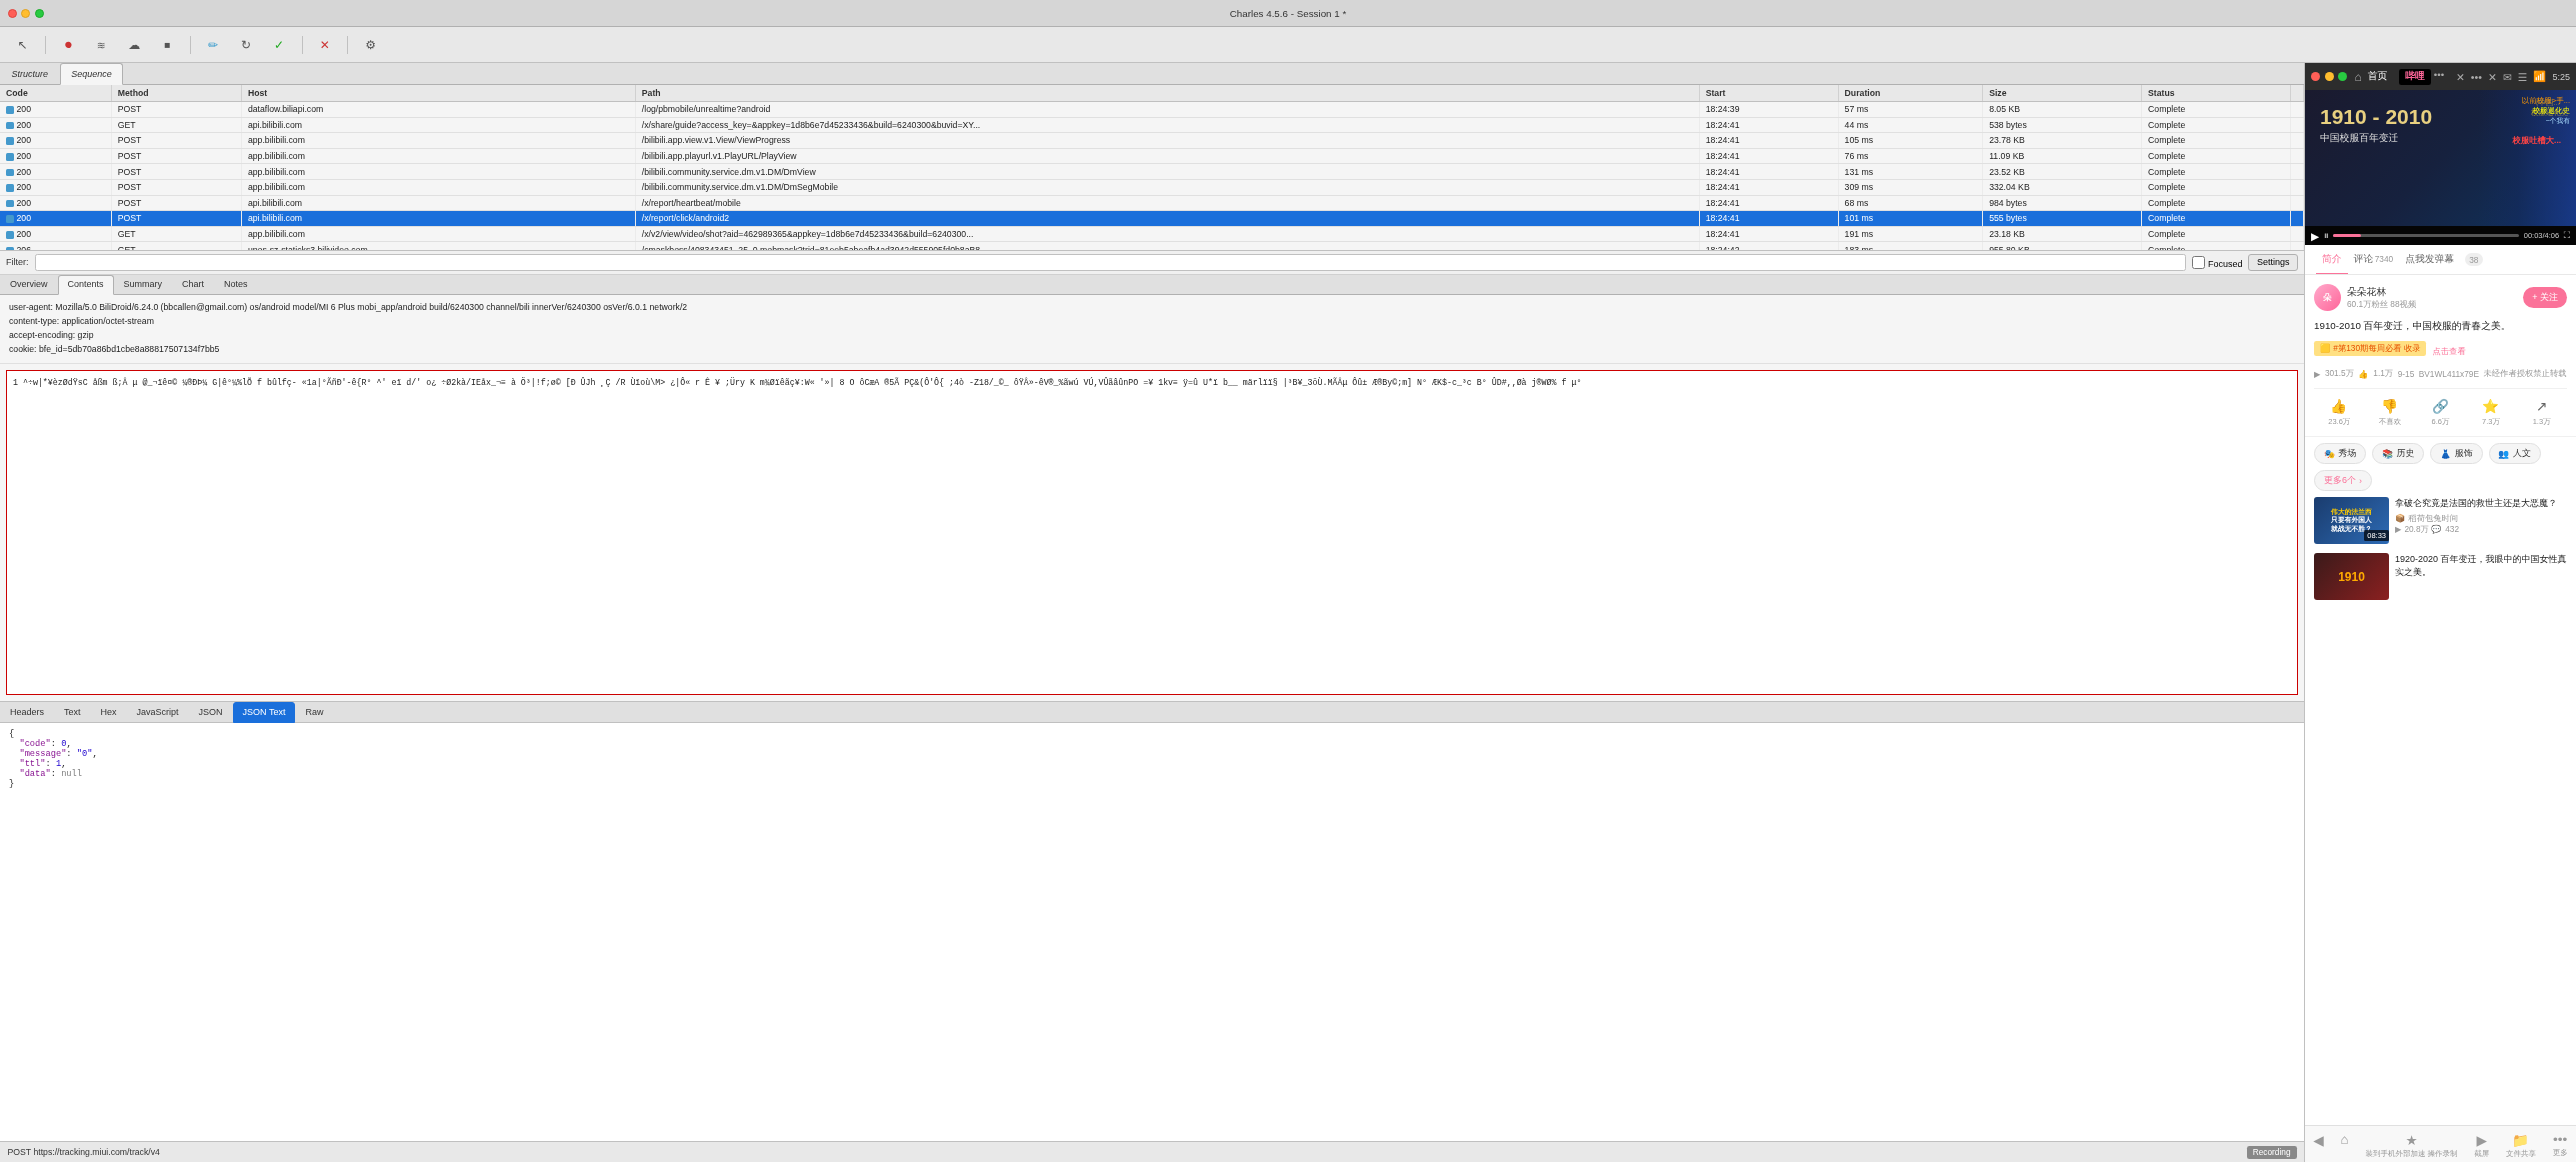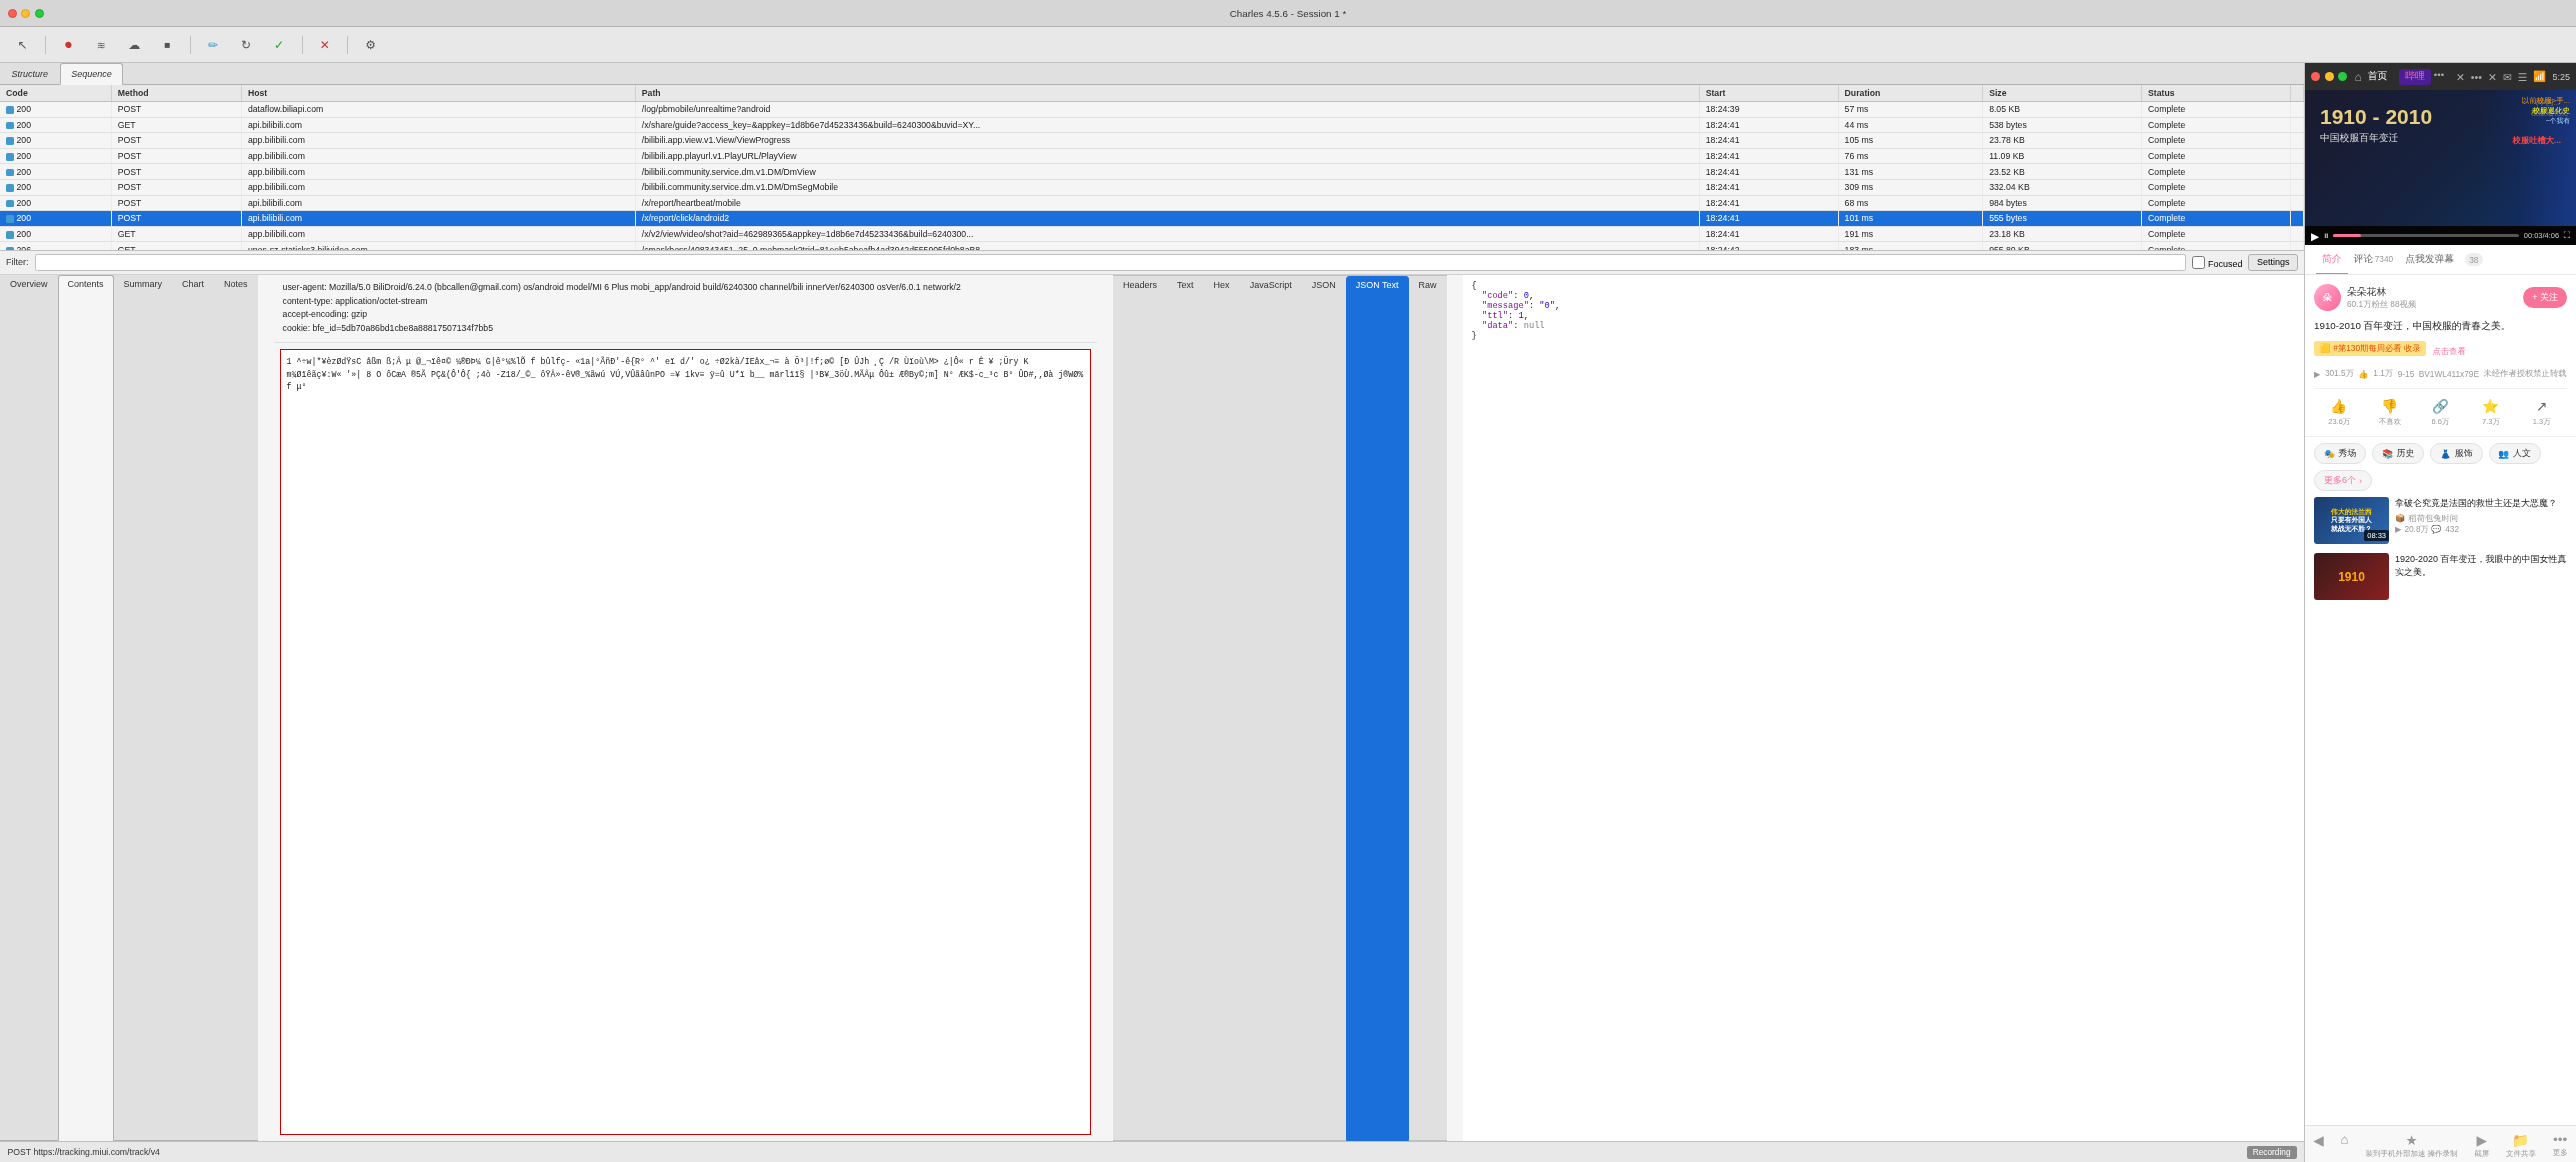--- a/index.html
+++ b/index.html
@@ -38,21 +38,21 @@
     .request-table tr.selected td { background: #1a6fdb; color: white; }
 
     
     .filter-bar { display: flex; align-items: center; padding: 3px 6px; background: #f0f0f0; border-bottom: 0.8px solid #d0d0d0; gap: 6px; flex-shrink: 0; }
     .filter-label { font-size: 9px; color: #333; }
     .filter-input { flex: 1; height: 16.6px; border: 0.8px solid #c0c0c0; border-radius: 2.3px; padding: 0 4.5px; font-size: 9px; background: white; }
     .focused-checkbox { display: flex; align-items: flex-end; gap: 3px; }
     .settings-btn { padding: 2.3px 7.5px; background: #e8e8e8; border: 0.8px solid #b0b0b0; border-radius: 3px; font-size: 9px; cursor: pointer; }
 
     
-    .detail-area { flex: 1; display: flex; flex-direction: row; overflow: hidden; gap: 16px; }
+    .detail-area { flex: 1; display: flex; flex-direction: column; overflow: hidden; }
     .detail-tabs { display: flex; background: #e0e0e0; border-bottom: 0.8px solid #b0b0b0; flex-shrink: 0; }
     .detail-tab { padding: 3.8px 9px; font-size: 9px; cursor: pointer; color: #333; border: 0.8px solid transparent; }
     .detail-tab.active { background: #f5f5f5; border: 0.8px solid #b0b0b0; border-bottom-color: #f5f5f5; margin-bottom: -0.8px; border-radius: 3px 3px 0 0; }
 
     .detail-content { flex: 1; overflow: auto; display: flex; flex-direction: column; }
     .headers-section { padding: 6px 9px; font-size: 8.7px; color: #222; line-height: 1.6; flex-shrink: 0; border-bottom: 0.8px solid #e0e0e0; }
     
     .raw-content { flex: 1; background: white; border: 1.5px solid #cc0000; margin: 6px; padding: 6px; font-family: "Courier New", monospace; font-size: 8.3px; color: #222; overflow: auto; line-height: 1.5; }
 
     
@@ -382,21 +382,21 @@
     <div class="bili-titlebar">
       <div class="bili-tl-red"></div>
       <div class="bili-tl-yellow"></div>
       <div class="bili-tl-green"></div>
       <div class="bili-nav-icons">
         <span>⌂</span>
         <span style="color:#fff; font-size:9.8px;">首页</span>
       </div>
       <div class="bili-title-center">
         <div class="bili-title-tabs">
-          <span style="color:#ff6699; font-weight:normal; font-size:9.8px; background:#4c1d95; padding:1.5px 6px; border-radius:2.3px;">哔哩</span>
+          <span style="color:#ff6699; font-weight:bold; font-size:9.8px; background:#000000; padding:1.5px 6px; border-radius:2.3px;">哔哩</span>
           <span style="color:#aaa; font-size:9.8px;">•••</span>
         </div>
       </div>
       <div class="bili-nav-right">
         <span>✕</span>
         <span>•••</span>
         <span>✕</span>
         <span>✉</span>
         <span>☰</span>
         <span class="wifi-icon">📶</span>

